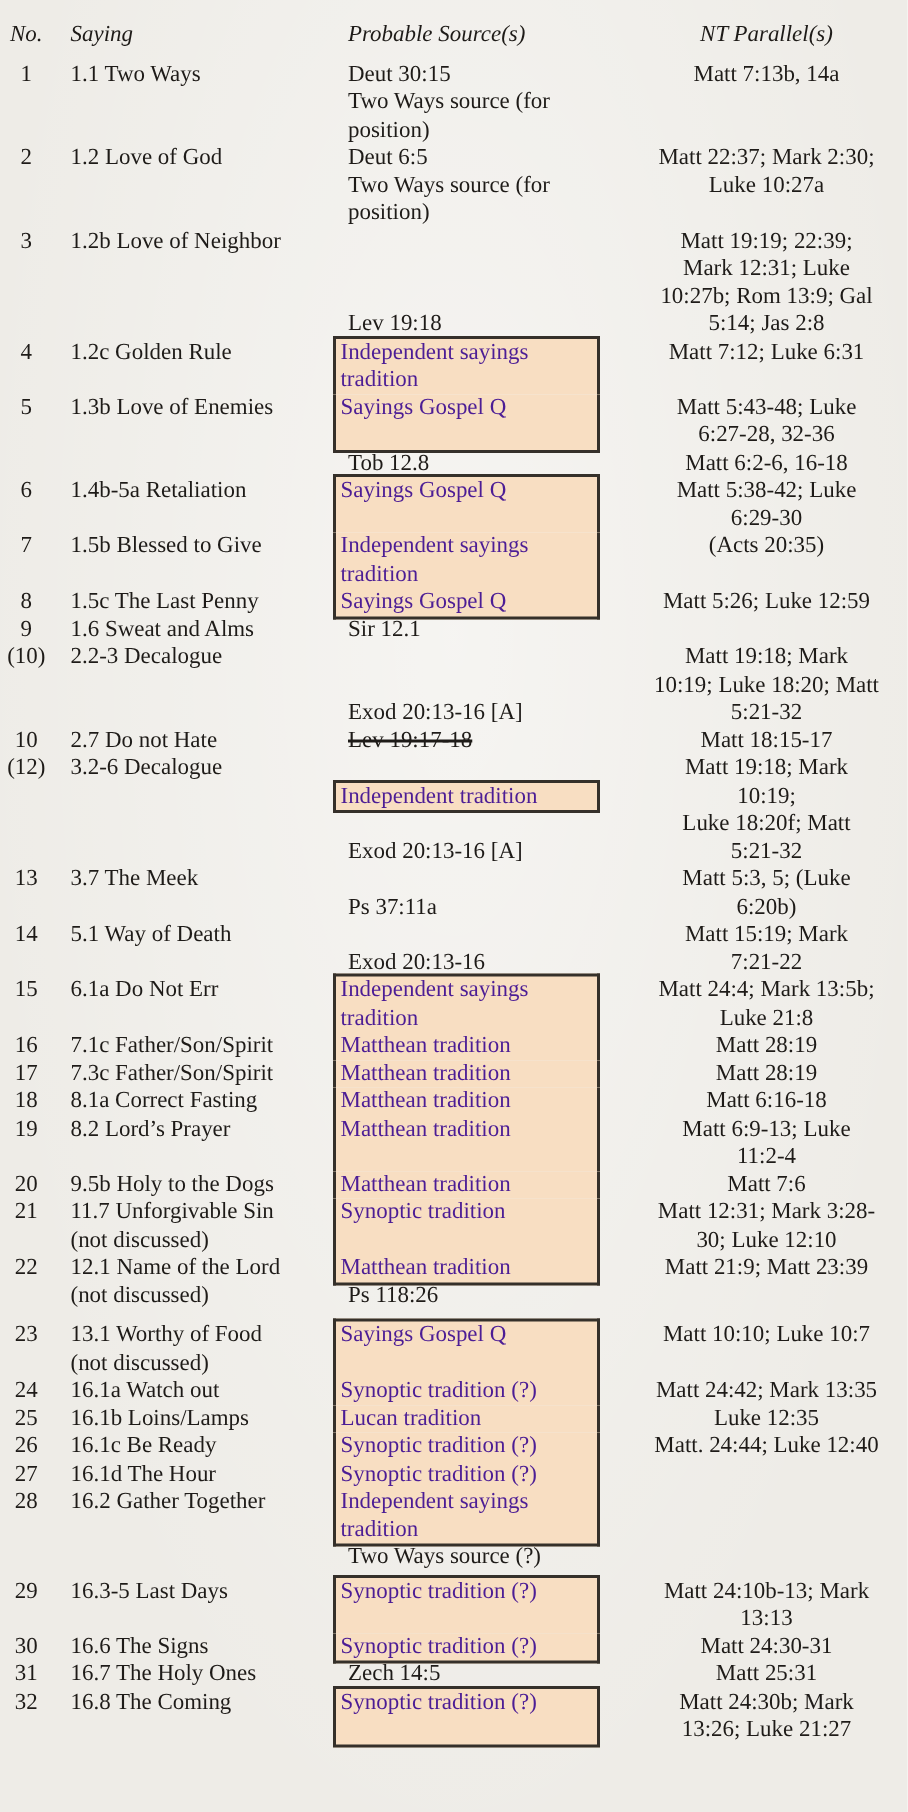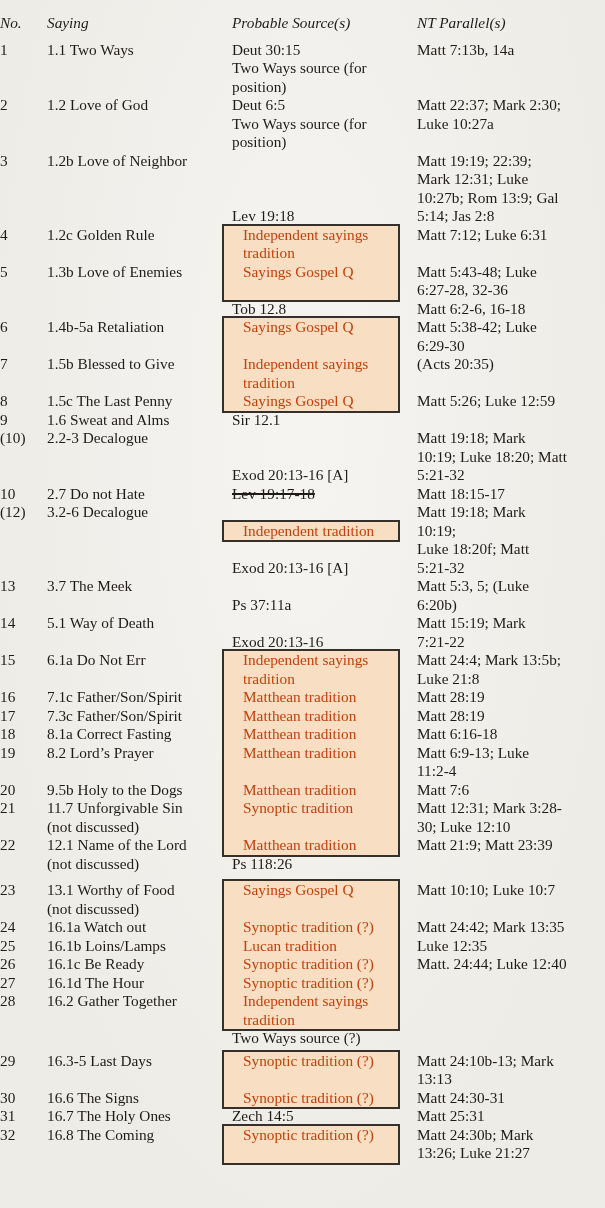--- a/index.html
+++ b/index.html
@@ -6,29 +6,29 @@
   .page{
     width:605px;height:1208px;box-sizing:border-box;overflow:hidden;
     padding:14px 0 0 0;
     background:radial-gradient(ellipse at 50% 35%, rgba(255,255,255,0.45), rgba(255,255,255,0) 75%), #eeece7;
     font-family:"Liberation Serif","DejaVu Serif",serif;
     font-size:15.3px;line-height:18.5px;color:#1e1b18;
   }
   .row{display:grid;grid-template-columns:40px 182px 178px 1fr;}
   .hdrrow{margin-bottom:8px;}
   .hdr{font-style:italic;font-weight:bold;font-weight:normal;}
-  .c1{text-align:left;padding-right:5px;white-space:pre-line;}
+  .c1{text-align:center;padding-right:5px;white-space:pre-line;}
   .c2{padding-left:7px;white-space:pre-line;}
   .c3{display:flex;flex-direction:column;align-items:stretch;justify-content:flex-end;}
   .c3 .src{padding-left:10px;white-space:pre-line;}
-  .c4{padding-left:17px;white-space:pre-line;}
+  .c4{padding-left:17px;white-space:pre-line;text-align:center;}
   .hl{
     background:#f8dec2;
     border-left:2px solid #35302a;border-right:2px solid #35302a;
-    padding-left:19px;color:#c2410c;white-space:pre-line;
+    padding-left:3px;color:#4c1d95;white-space:pre-line;
   }
   .hl.top{border-top:2px solid #35302a;margin-top:-2px;}
   .hl.bot{border-bottom:2px solid #35302a;margin-bottom:-2px;}
   .hl.fill{flex:1;}
   .struck{text-decoration:line-through;text-decoration-thickness:1.5px;}
   .gap8{margin-top:8px;}
   .gap4{margin-top:4px;}
 </style>
 </head>
 <body>

